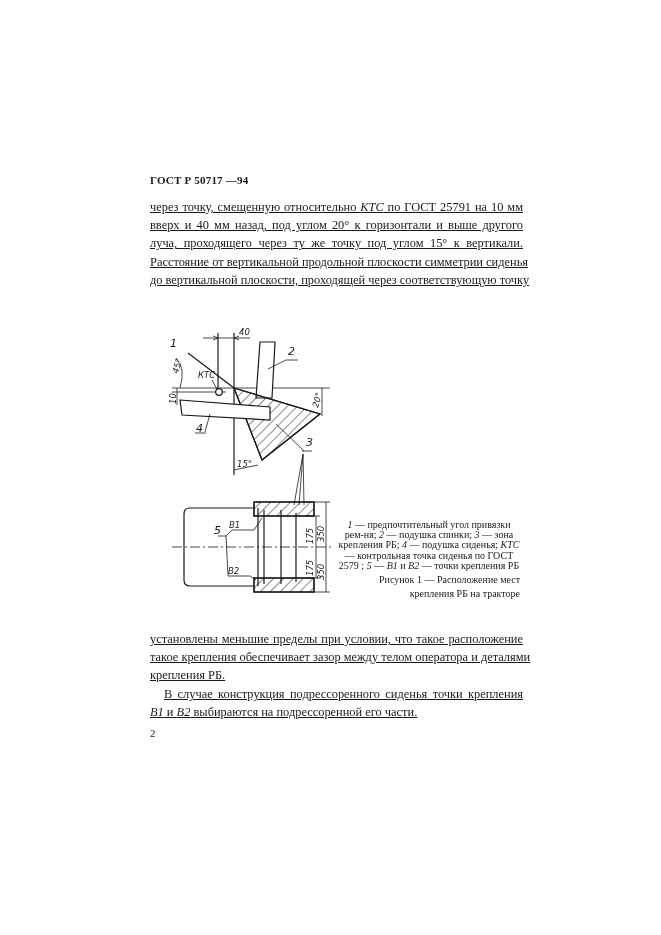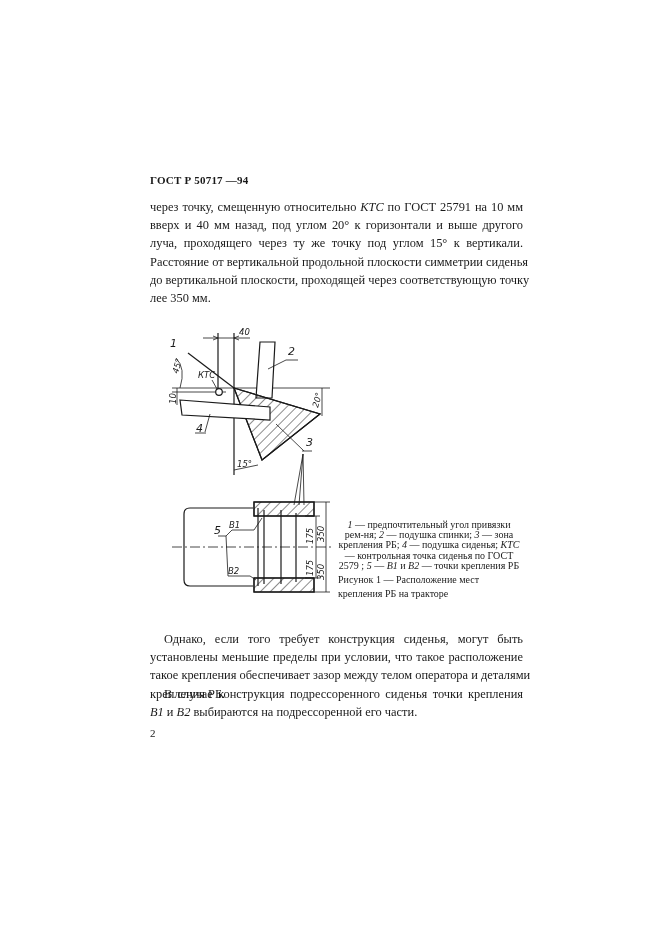--- a/index.html
+++ b/index.html
@@ -5,55 +5,54 @@
   html, body { margin: 0; padding: 0; }
   body {
     width: 661px; height: 935px; background: #ffffff; position: relative;
     font-family: "Liberation Serif", "DejaVu Serif", serif; color: #1a1a1a; overflow: hidden;
   }
   .header {
     position: absolute; left: 150px; top: 174px; font-size: 11px; font-weight: bold; letter-spacing: 0.2px;
   }
   .para {
     position: absolute; left: 150px; width: 373px; font-size: 12.4px; line-height: 18.2px;
-    text-align: justify; margin: 0;
+    text-align: justify; margin: 0; text-decoration: underline;
   }
   .para .ln { display: block; text-align-last: justify; white-space: nowrap; }
   .para .ln.last { text-align-last: left; }
   .para .ln.indent { padding-left: 14px; }
   .para i { font-style: italic; }
   #p1 { top: 198px; }
   #p2 { top: 630px; }
   #p3 { top: 685px; }
   .figure { position: absolute; left: 150px; top: 325px; width: 380px; height: 290px; }
   .figure svg { position: absolute; left: 0; top: 0; }
   .legend {
     position: absolute; left: 338px; top: 520px; width: 182px; font-size: 10px; line-height: 10.2px;
     text-align: center;
   }
   .legend i { font-style: italic; }
   .caption {
-    position: absolute; left: 338px; top: 573px; width: 182px; font-size: 10px; line-height: 14px; text-align: left;
+    position: absolute; left: 338px; top: 573px; width: 182px; font-size: 10px; line-height: 14px; text-align: right;
   }
   .pagenum { position: absolute; left: 150px; top: 727px; font-size: 11px; }
   .lbl { font-family: "DejaVu Sans", sans-serif; font-style: italic; font-size: 11px; fill: #1a1a1a; }
   .lbl-sm { font-family: "DejaVu Sans", sans-serif; font-style: italic; font-size: 8.5px; fill: #1a1a1a; }
 </style>
 </head>
 <body>
 
 <div class="header">ГОСТ Р 50717 —94</div>
 
 <p class="para" id="p1">
   <span class="ln"><span>через точку, смещенную относительно </span><i>КТС</i><span> по ГОСТ 25791 на 10 мм</span></span>
   <span class="ln">вверх и 40 мм назад, под углом 20° к горизонтали и выше другого</span>
   <span class="ln">луча, проходящего через ту же точку под углом 15° к вертикали.</span>
   <span class="ln">Расстояние от вертикальной продольной плоскости симметрии сиденья</span>
   <span class="ln">до вертикальной плоскости, проходящей через соответствующую точку</span>
-  <span class="ln last">лее 350 мм.</span>
 </p>
 
 <div class="figure">
   <svg width="380" height="290" viewBox="150 325 380 290" xmlns="http://www.w3.org/2000/svg">
     <defs>
       <pattern id="hatch" patternUnits="userSpaceOnUse" width="7" height="7" patternTransform="rotate(45)">
         <line x1="0" y1="0" x2="0" y2="7" stroke="#1a1a1a" stroke-width="1"></line>
       </pattern>
     </defs>
     <g stroke="#1a1a1a" stroke-width="1.2" fill="none">
@@ -147,21 +146,20 @@
 </div>
 
 <div class="legend"><i>1</i><span> — предпочтительный угол привязки рем-ня; </span><i>2</i><span> — подушка спинки; </span><i>3</i><span> — зона крепления РБ; </span><i>4</i><span> — подушка сиденья; </span><i>КТС</i><span> — контрольная точка сиденья по ГОСТ 2579 ; </span><i>5</i><span> — </span><i>В1</i><span> и </span><i>В2</i><span> — точки крепления РБ</span></div>
 
 <div class="caption">
   <div>Рисунок 1 — Расположение мест</div>
   <div>крепления РБ на тракторе</div>
 </div>
 
 <p class="para" id="p2">
-  <span class="ln indent">Однако, если того требует конструкция сиденья, могут быть</span>
   <span class="ln">установлены меньшие пределы при условии, что такое расположение</span>
   <span class="ln">такое крепления обеспечивает зазор между телом оператора и деталями</span>
   <span class="ln last">крепления РБ.</span>
 </p>
 
 <p class="para" id="p3">
   <span class="ln indent">В случае конструкция подрессоренного сиденья точки крепления</span>
   <span class="ln last"><i>В1</i><span> и </span><i>В2</i><span> выбираются на подрессоренной его части.</span></span>
 </p>
 

